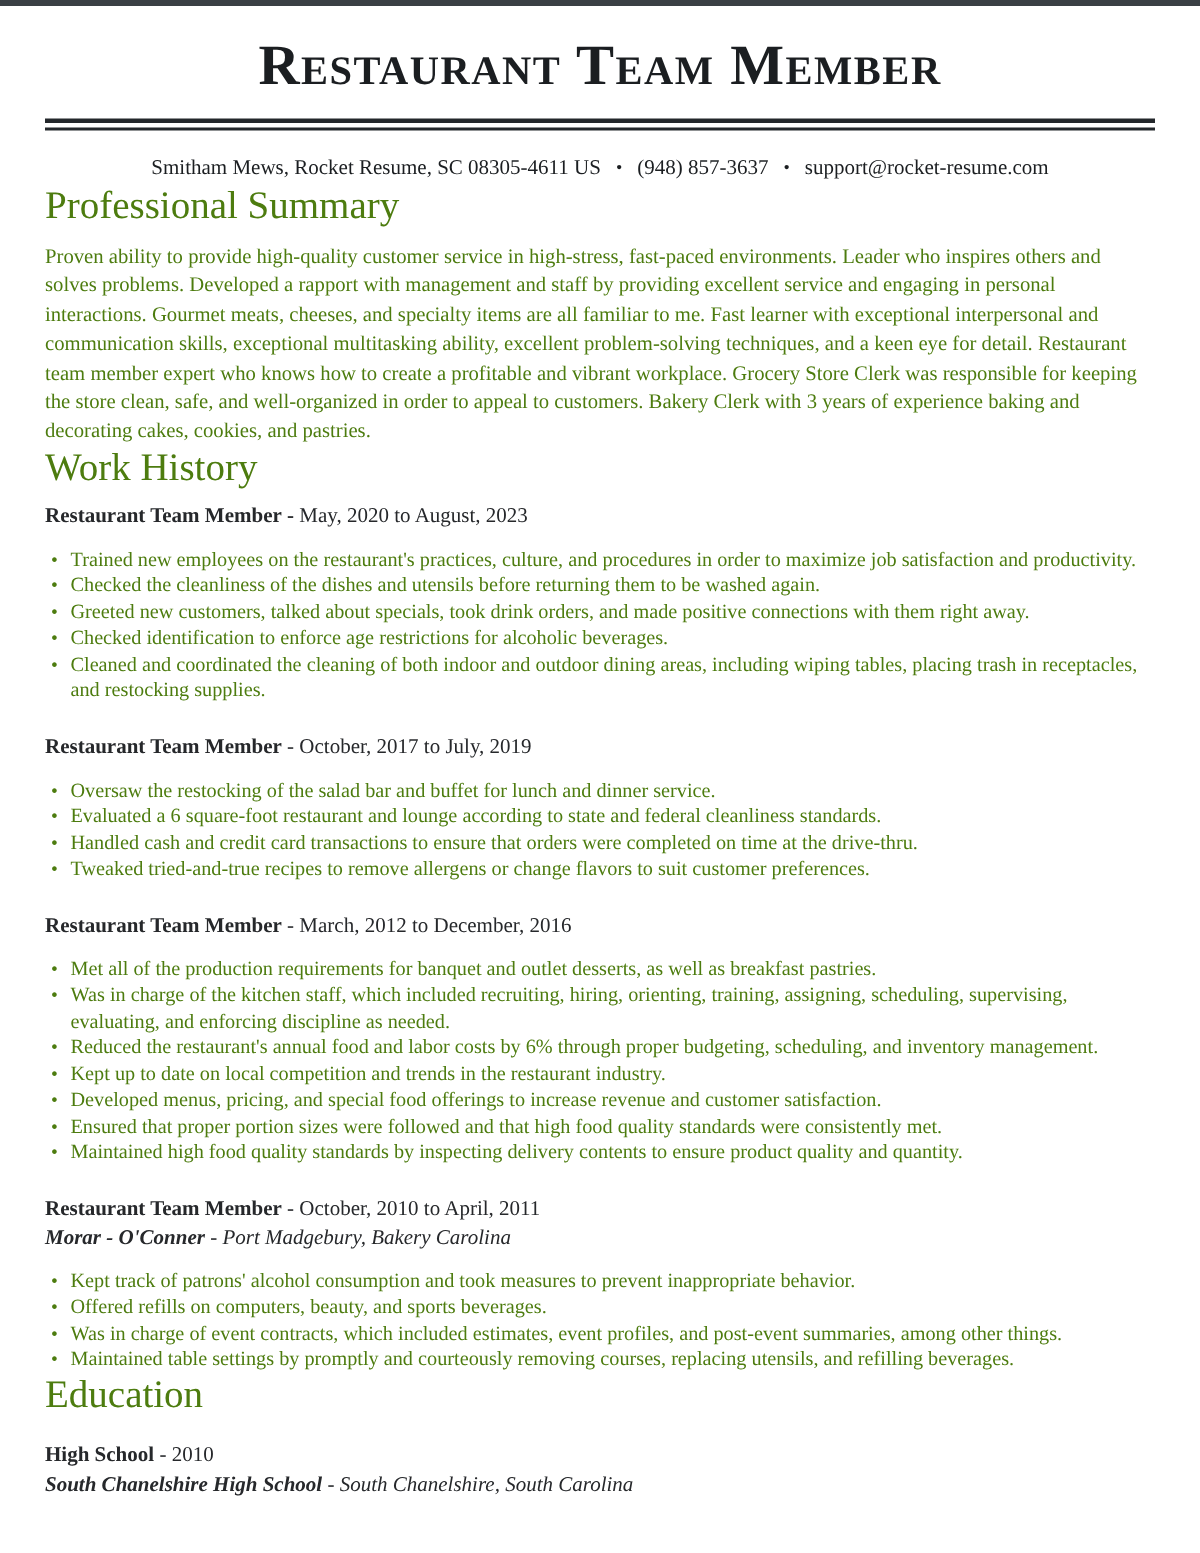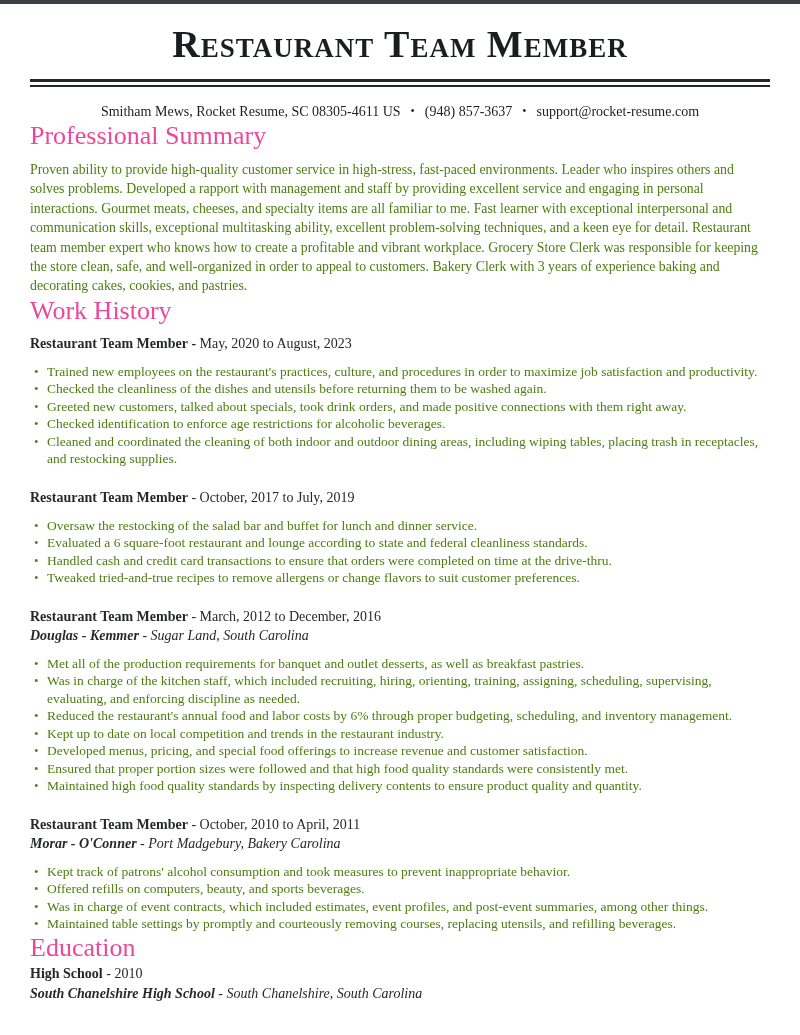--- a/index.html
+++ b/index.html
@@ -35,21 +35,21 @@
     line-height: 18px;
     color: #1b1e21;
   }
   .contact .sep { display: inline-block; margin: 0 10px; font-size: 12px; vertical-align: 1px; }
 
   h2.section-heading {
     margin: 0;
     font-weight: 400;
     font-size: 26px;
     line-height: 30px;
-    color: #ec4899;
+    color: #4d7c0f;
   }
   .ps-heading { margin-top: 23px; }
   .wh-heading { margin-top: 17px; }
   .edu-heading { margin-top: 15px; }
 
   .summary {
     margin-top: 9px;
     font-size: 13.8px;
     line-height: 19.4px;
     color: #4d7c0f;
@@ -69,21 +69,21 @@
     line-height: 17.5px;
     color: #4d7c0f;
   }
   ul.bullets li::before {
     content: "\2022";
     position: absolute;
     left: 4px; top: 0;
     font-size: 13px;
   }
 
-  .edu-line1 { margin-top: 1px; }
+  .edu-line1 { margin-top: 16px; }
   .edu-line2 { margin-top: 1px; }
 </style>
 </head>
 <body>
 
 <div class="topbar"></div>
 
 <div class="content">
 
   <div class="doc-title">Restaurant Team Member</div>
@@ -127,25 +127,20 @@
       <li>Tweaked tried-and-true recipes to remove allergens or change flavors to suit customer preferences.</li>
     </ul>
   </div>
 
   <div class="job">
     <div class="line">
       <span class="b">Restaurant Team Member</span>
       <span>-</span>
       <span>March, 2012 to December, 2016</span>
     </div>
-    <div class="line italic">
-      <span class="b">Douglas - Kemmer</span>
-      <span>-</span>
-      <span>Sugar Land, South Carolina</span>
-    </div>
     <ul class="bullets">
       <li>Met all of the production requirements for banquet and outlet desserts, as well as breakfast pastries.</li>
       <li>Was in charge of the kitchen staff, which included recruiting, hiring, orienting, training, assigning, scheduling, supervising, evaluating, and enforcing discipline as needed.</li>
       <li>Reduced the restaurant's annual food and labor costs by 6% through proper budgeting, scheduling, and inventory management.</li>
       <li>Kept up to date on local competition and trends in the restaurant industry.</li>
       <li>Developed menus, pricing, and special food offerings to increase revenue and customer satisfaction.</li>
       <li>Ensured that proper portion sizes were followed and that high food quality standards were consistently met.</li>
       <li>Maintained high food quality standards by inspecting delivery contents to ensure product quality and quantity.</li>
     </ul>
   </div>

